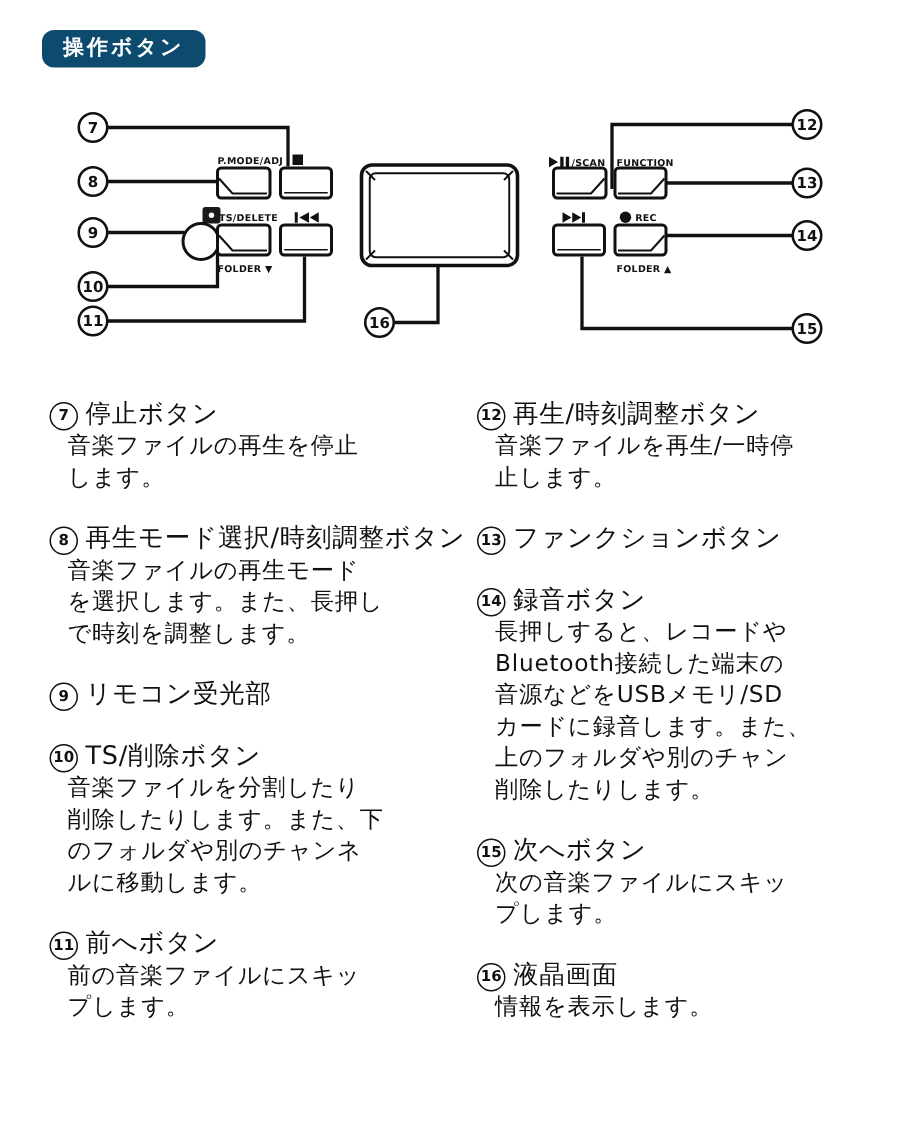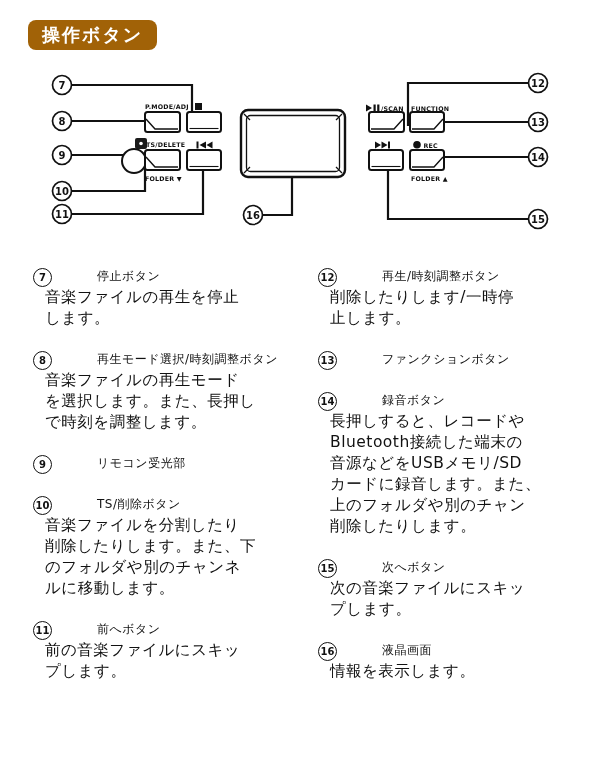--- a/index.html
+++ b/index.html
@@ -3,22 +3,22 @@
 <meta charset="utf-8">
 <style>
   html,body{margin:0;padding:0;}
   body{
     width:600px;height:764px;background:#ffffff;color:#111111;
     font-family:"DejaVu Sans","Liberation Sans",sans-serif;
     position:relative;overflow:hidden;
   }
   .header-badge{
     position:absolute;left:28px;top:20px;
-    background:#a16207;color:#ffffff;
-    font-size:18px;font-weight:bold;letter-spacing:2px;
+    background:#0c4a6e;color:#ffffff;
+    font-size:14px;font-weight:bold;letter-spacing:2px;
     padding:4px 14px;border-radius:8px;line-height:1.2;
   }
   svg.diagram{position:absolute;left:0;top:0;}
   svg .btn{fill:#ffffff;stroke:#111111;stroke-width:2;}
   svg .bevel{fill:none;stroke:#111111;stroke-width:1.4;stroke-linejoin:miter;}
   svg .innerline{fill:none;stroke:#111111;stroke-width:1.1;}
   svg .lead{fill:none;stroke:#111111;stroke-width:2.2;}
   svg .co{fill:#ffffff;stroke:#111111;stroke-width:1.7;}
   svg .conum{font-size:10px;font-weight:bold;text-anchor:middle;fill:#111111;}
   svg .blabel{font-size:6.3px;font-weight:bold;fill:#111111;letter-spacing:0.2px;}
@@ -34,22 +34,22 @@
   .col-right{flex:1;}
   .item{margin-bottom:20px;}
   .item-head{display:flex;align-items:flex-start;}
   .cnum{
     flex:none;width:17px;height:17px;margin:2px 5px 0 0;
     border:1.6px solid #111111;border-radius:50%;
     display:inline-flex;align-items:center;justify-content:center;
     font-size:10px;font-weight:bold;line-height:1;
   }
   .title{
-    font-size:12px;font-weight:500;line-height:21px;
-    letter-spacing:0.5px;white-space:nowrap;margin-left:40px;
+    font-size:17px;font-weight:500;line-height:21px;
+    letter-spacing:0.5px;white-space:nowrap;
   }
   .body{
     margin-left:12px;font-size:15.5px;font-weight:500;line-height:21px;
     letter-spacing:0.5px;white-space:pre-line;
   }
 </style>
 </head>
 <body>
 
 <div class="header-badge">操作ボタン</div>
@@ -215,21 +215,21 @@
     </div>
 
   </div>
   <div class="col-right">
 
     <div class="item">
       <div class="item-head">
         <span class="cnum">12</span>
         <span class="title">再生/時刻調整ボタン</span>
       </div>
-      <div class="body">削除したりします/一時停
+      <div class="body">音楽ファイルを再生/一時停
 止します。</div>
     </div>
 
     <div class="item">
       <div class="item-head">
         <span class="cnum">13</span>
         <span class="title">ファンクションボタン</span>
       </div>
     </div>
 

